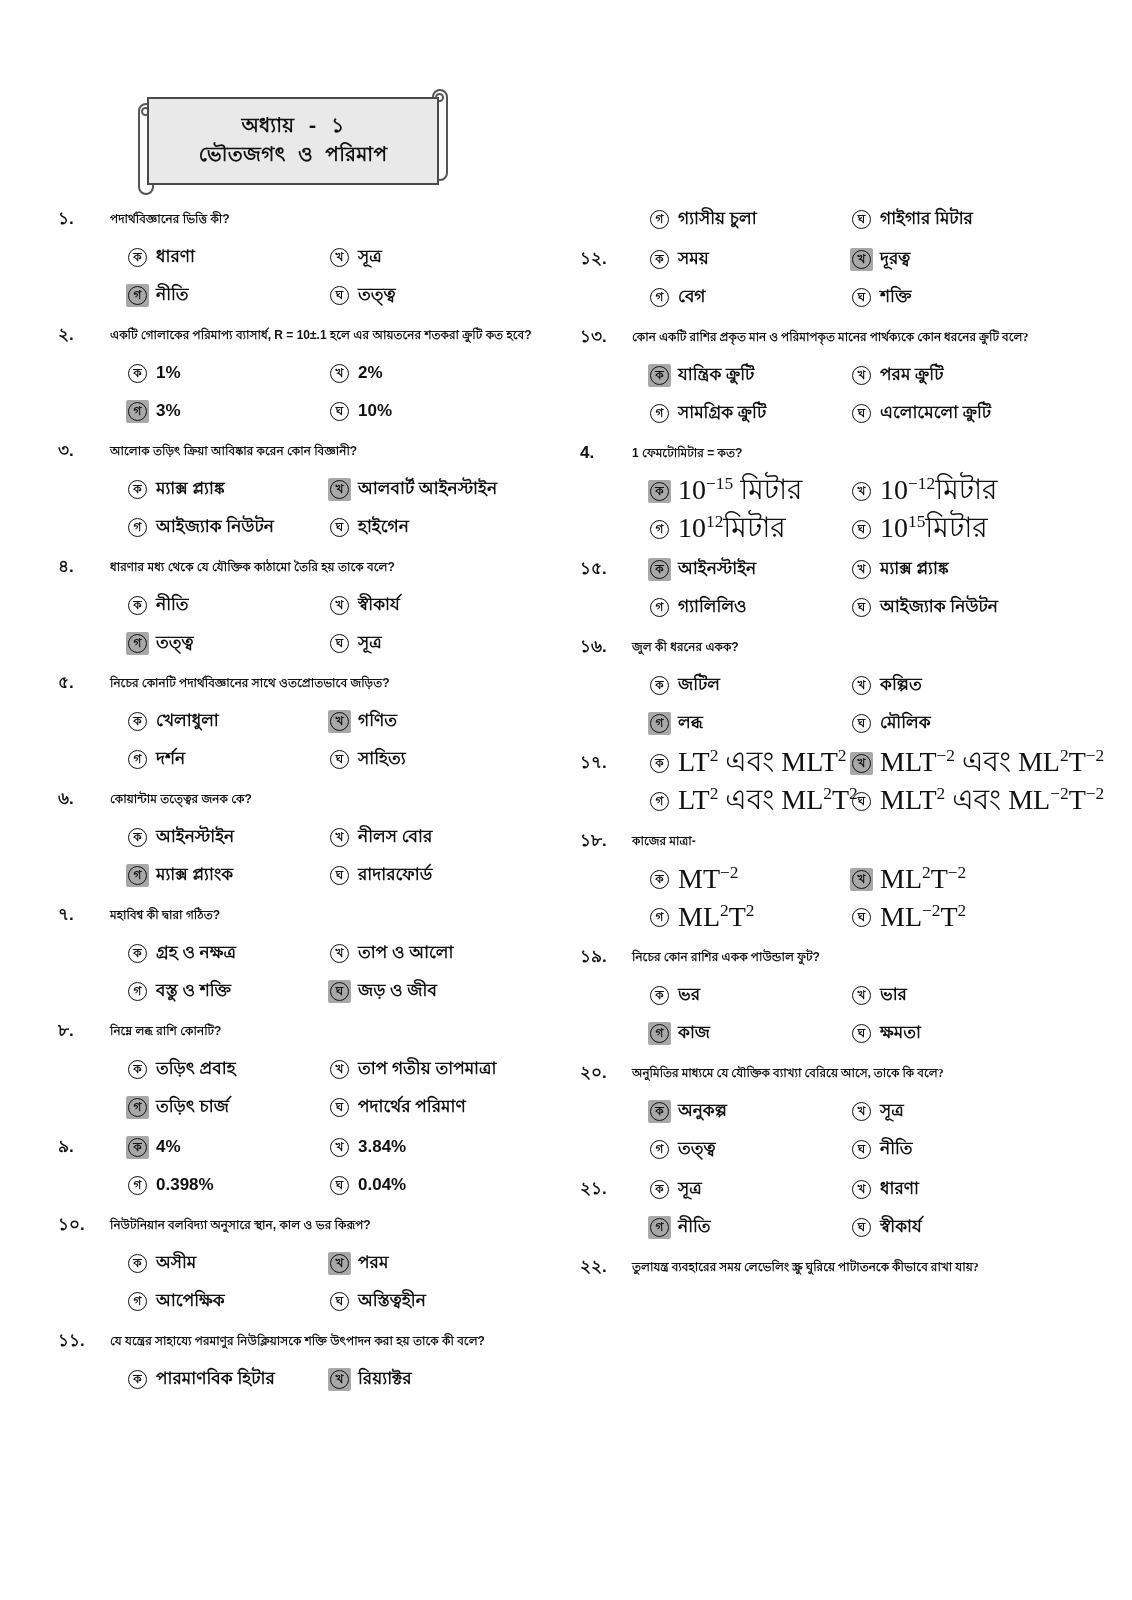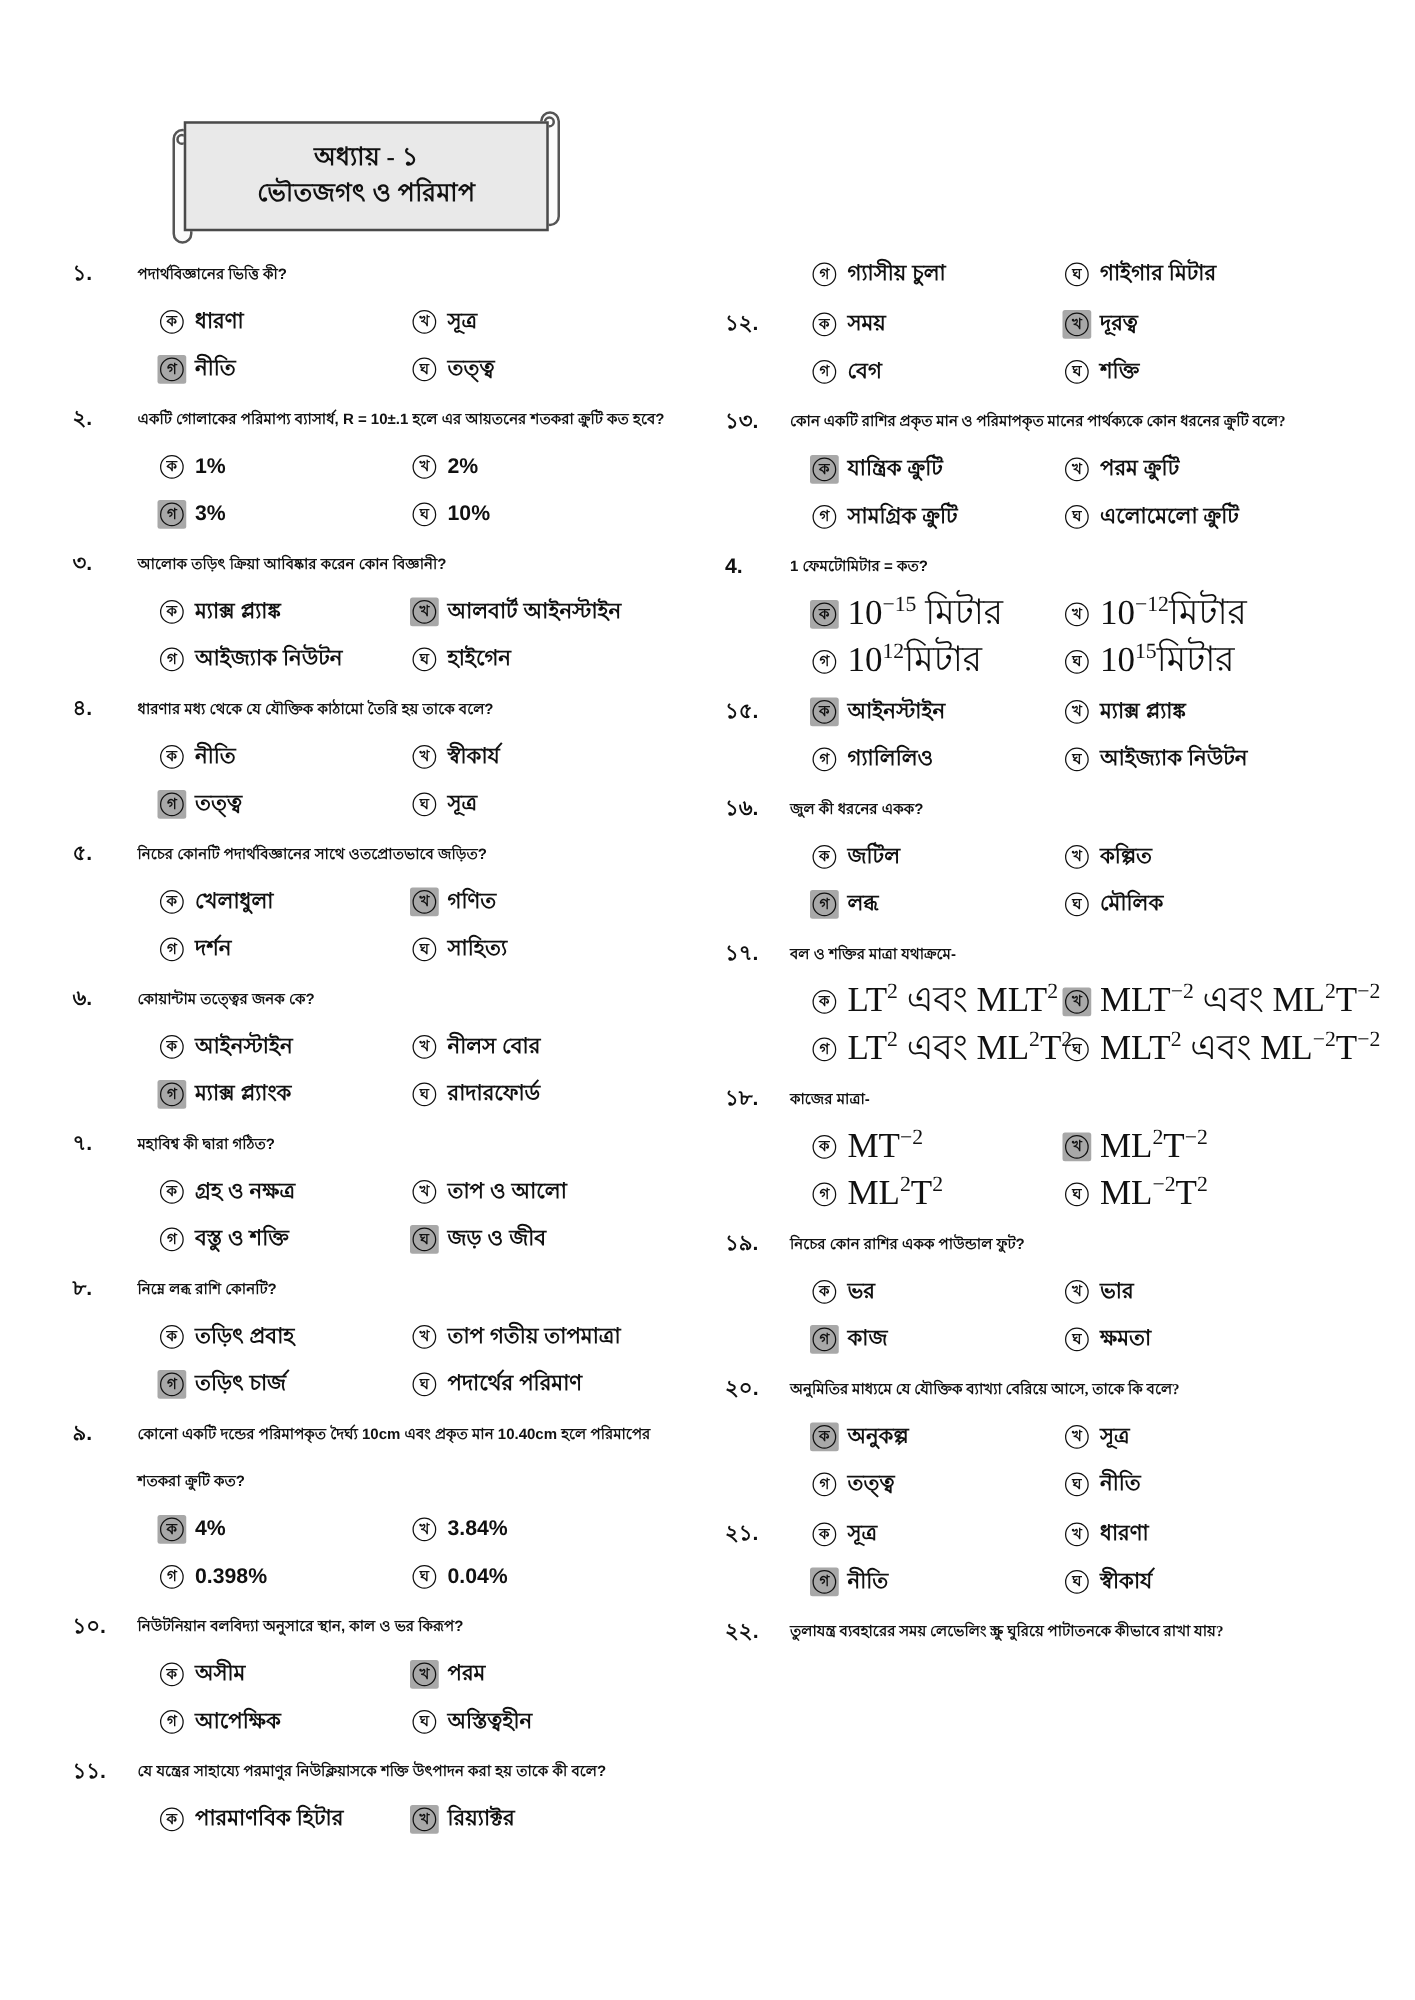--- a/index.html
+++ b/index.html
@@ -61,21 +61,21 @@
     bottom: 8px;
     background: #e9e9e9;
     border: 2px solid #4a4a4a;
     box-sizing: border-box;
     display: flex;
     flex-direction: column;
     align-items: center;
     justify-content: center;
   }
   .banner-line {
-    font-family: Liberation Serif, serif;
+    font-family: Liberation Mono, monospace;
     font-weight: bold;
     font-size: 20px;
     line-height: 1.45;
     color: #111;
     letter-spacing: 0.3px;
     white-space: nowrap;
   }
 
   
   .column {
@@ -442,21 +442,20 @@
               <span class="glyph">ঘ</span>
             </span>
             <span class="opt-label">পদার্থের পরিমাণ</span>
           </div>
         </div>
       </div>
     </div>
     <div class="qblock">
       <div class="qnum">৯.</div>
       <div class="qbody">
-        <div class="qtext">কোনো একটি দন্ডের পরিমাপকৃত দৈর্ঘ্য 10cm এবং প্রকৃত মান 10.40cm হলে পরিমাপের শতকরা ক্রুটি কত?</div>
         <div class="opts">
           <div class="opt">
             <span class="marker sel">
               <span class="glyph">ক</span>
             </span>
             <span class="opt-label">4%</span>
           </div>
           <div class="opt opt-right">
             <span class="marker">
               <span class="glyph">খ</span>
@@ -706,21 +705,20 @@
               <span class="glyph">ঘ</span>
             </span>
             <span class="opt-label">মৌলিক</span>
           </div>
         </div>
       </div>
     </div>
     <div class="qblock">
       <div class="qnum">১৭.</div>
       <div class="qbody">
-        <div class="qtext">বল ও শক্তির মাত্রা যথাক্রমে-</div>
         <div class="opts">
           <div class="opt">
             <span class="marker">
               <span class="glyph">ক</span>
             </span>
             <span class="opt-label math">LT<sup>2</sup> এবং MLT<sup>2</sup></span>
           </div>
           <div class="opt opt-right">
             <span class="marker sel">
               <span class="glyph">খ</span>

